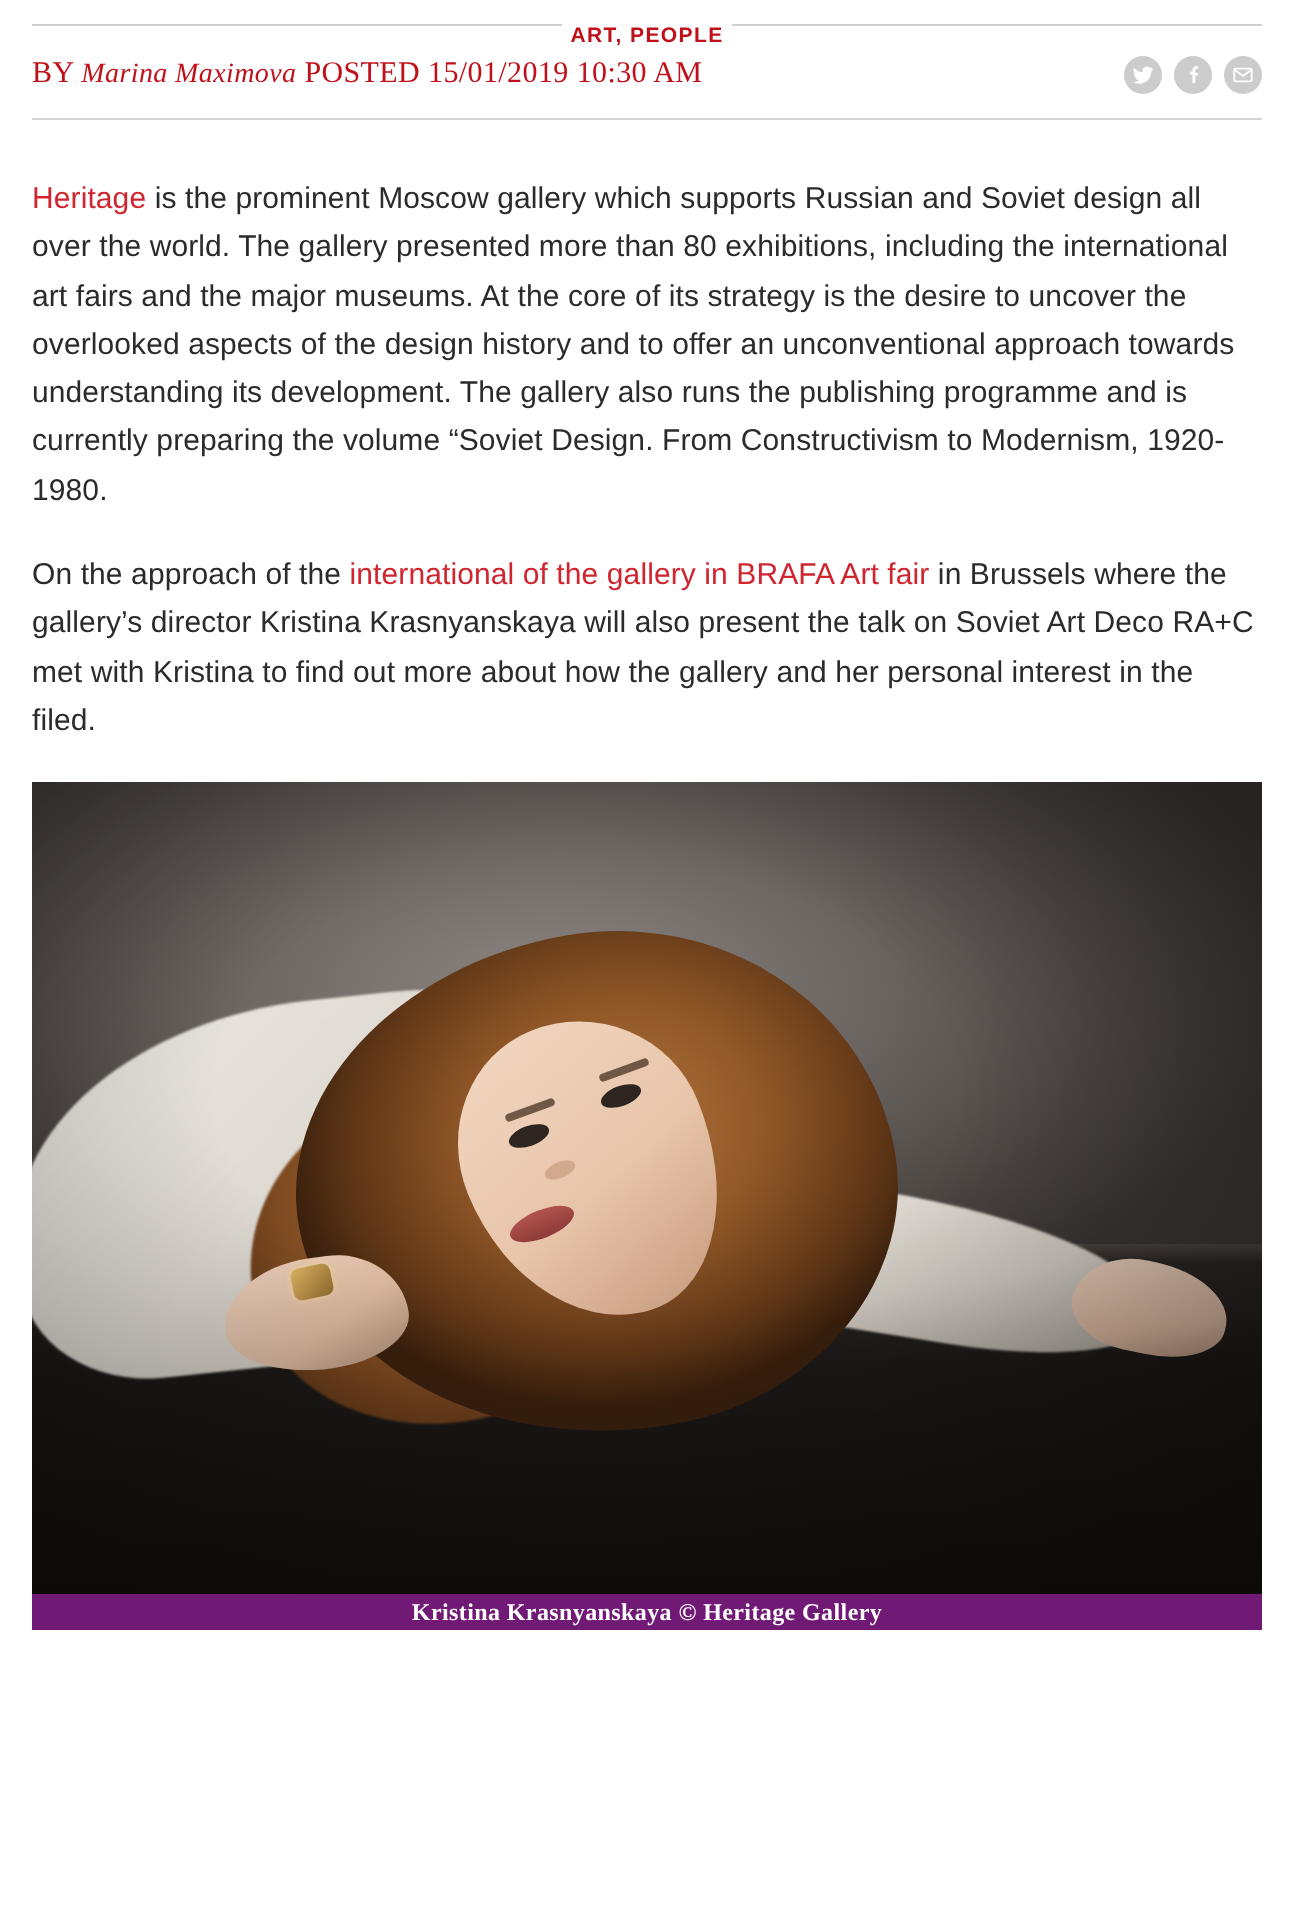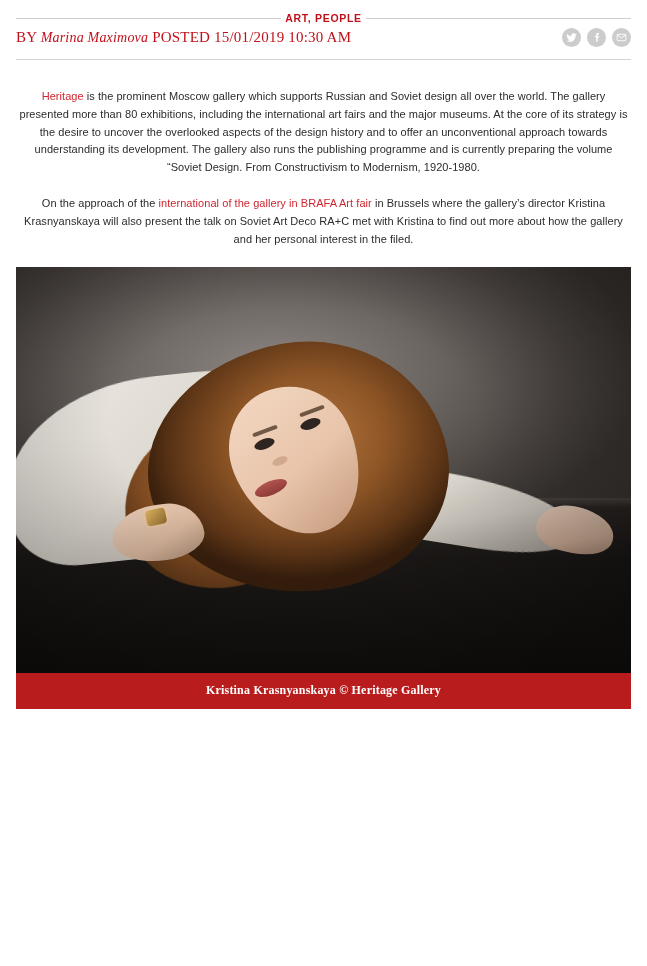--- a/index.html
+++ b/index.html
@@ -18,21 +18,20 @@
     position: relative;
     background: #fff;
   }
   .content {
     padding: 0 16px;
   }
 
   
   .category-row {
     display: flex;
-    align-items: center;
     gap: 4px;
     padding-top: 12px;
     margin: 0 0 4px 0;
   }
   .cat-rule {
     flex: 1 1 auto;
     height: 1px;
     background: #cfcfcf;
   }
   .category-text {
@@ -95,26 +94,25 @@
   .share-btn svg { display: block; }
 
   .hr-main {
     height: 1px;
     background: #d4d4d4;
     margin: 0 0 28px 0;
   }
 
   
   .body-p {
-    font-size: 11px;
+    font-size: 15px;
     line-height: 1.62;
     color: #2b2b2b;
     margin: 0 0 18px 0;
     letter-spacing: 0.05px;
-    text-align: center;
   }
   .body-p a, .link {
     color: #d0252f;
     text-decoration: none;
   }
 
   
   .figure {
     margin: 6px 0 0 0;
     width: 615px;
@@ -266,22 +264,22 @@
   }
   .photo .nose {
     position: absolute;
     left: 256px; top: 190px;
     width: 16px; height: 8px;
     background: rgba(180,130,100,0.45);
     border-radius: 50%;
     transform: rotate(-22deg);
   }
   .caption {
-    height: 36px;
-    background: #b91c1c;
+    height: 18px;
+    background: #701a75;
     color: #ffffff;
     display: flex;
     align-items: center;
     justify-content: center;
     font-family: "Liberation Serif", serif;
     font-weight: bold;
     font-size: 12px;
     letter-spacing: 0.2px;
   }
 </style>

